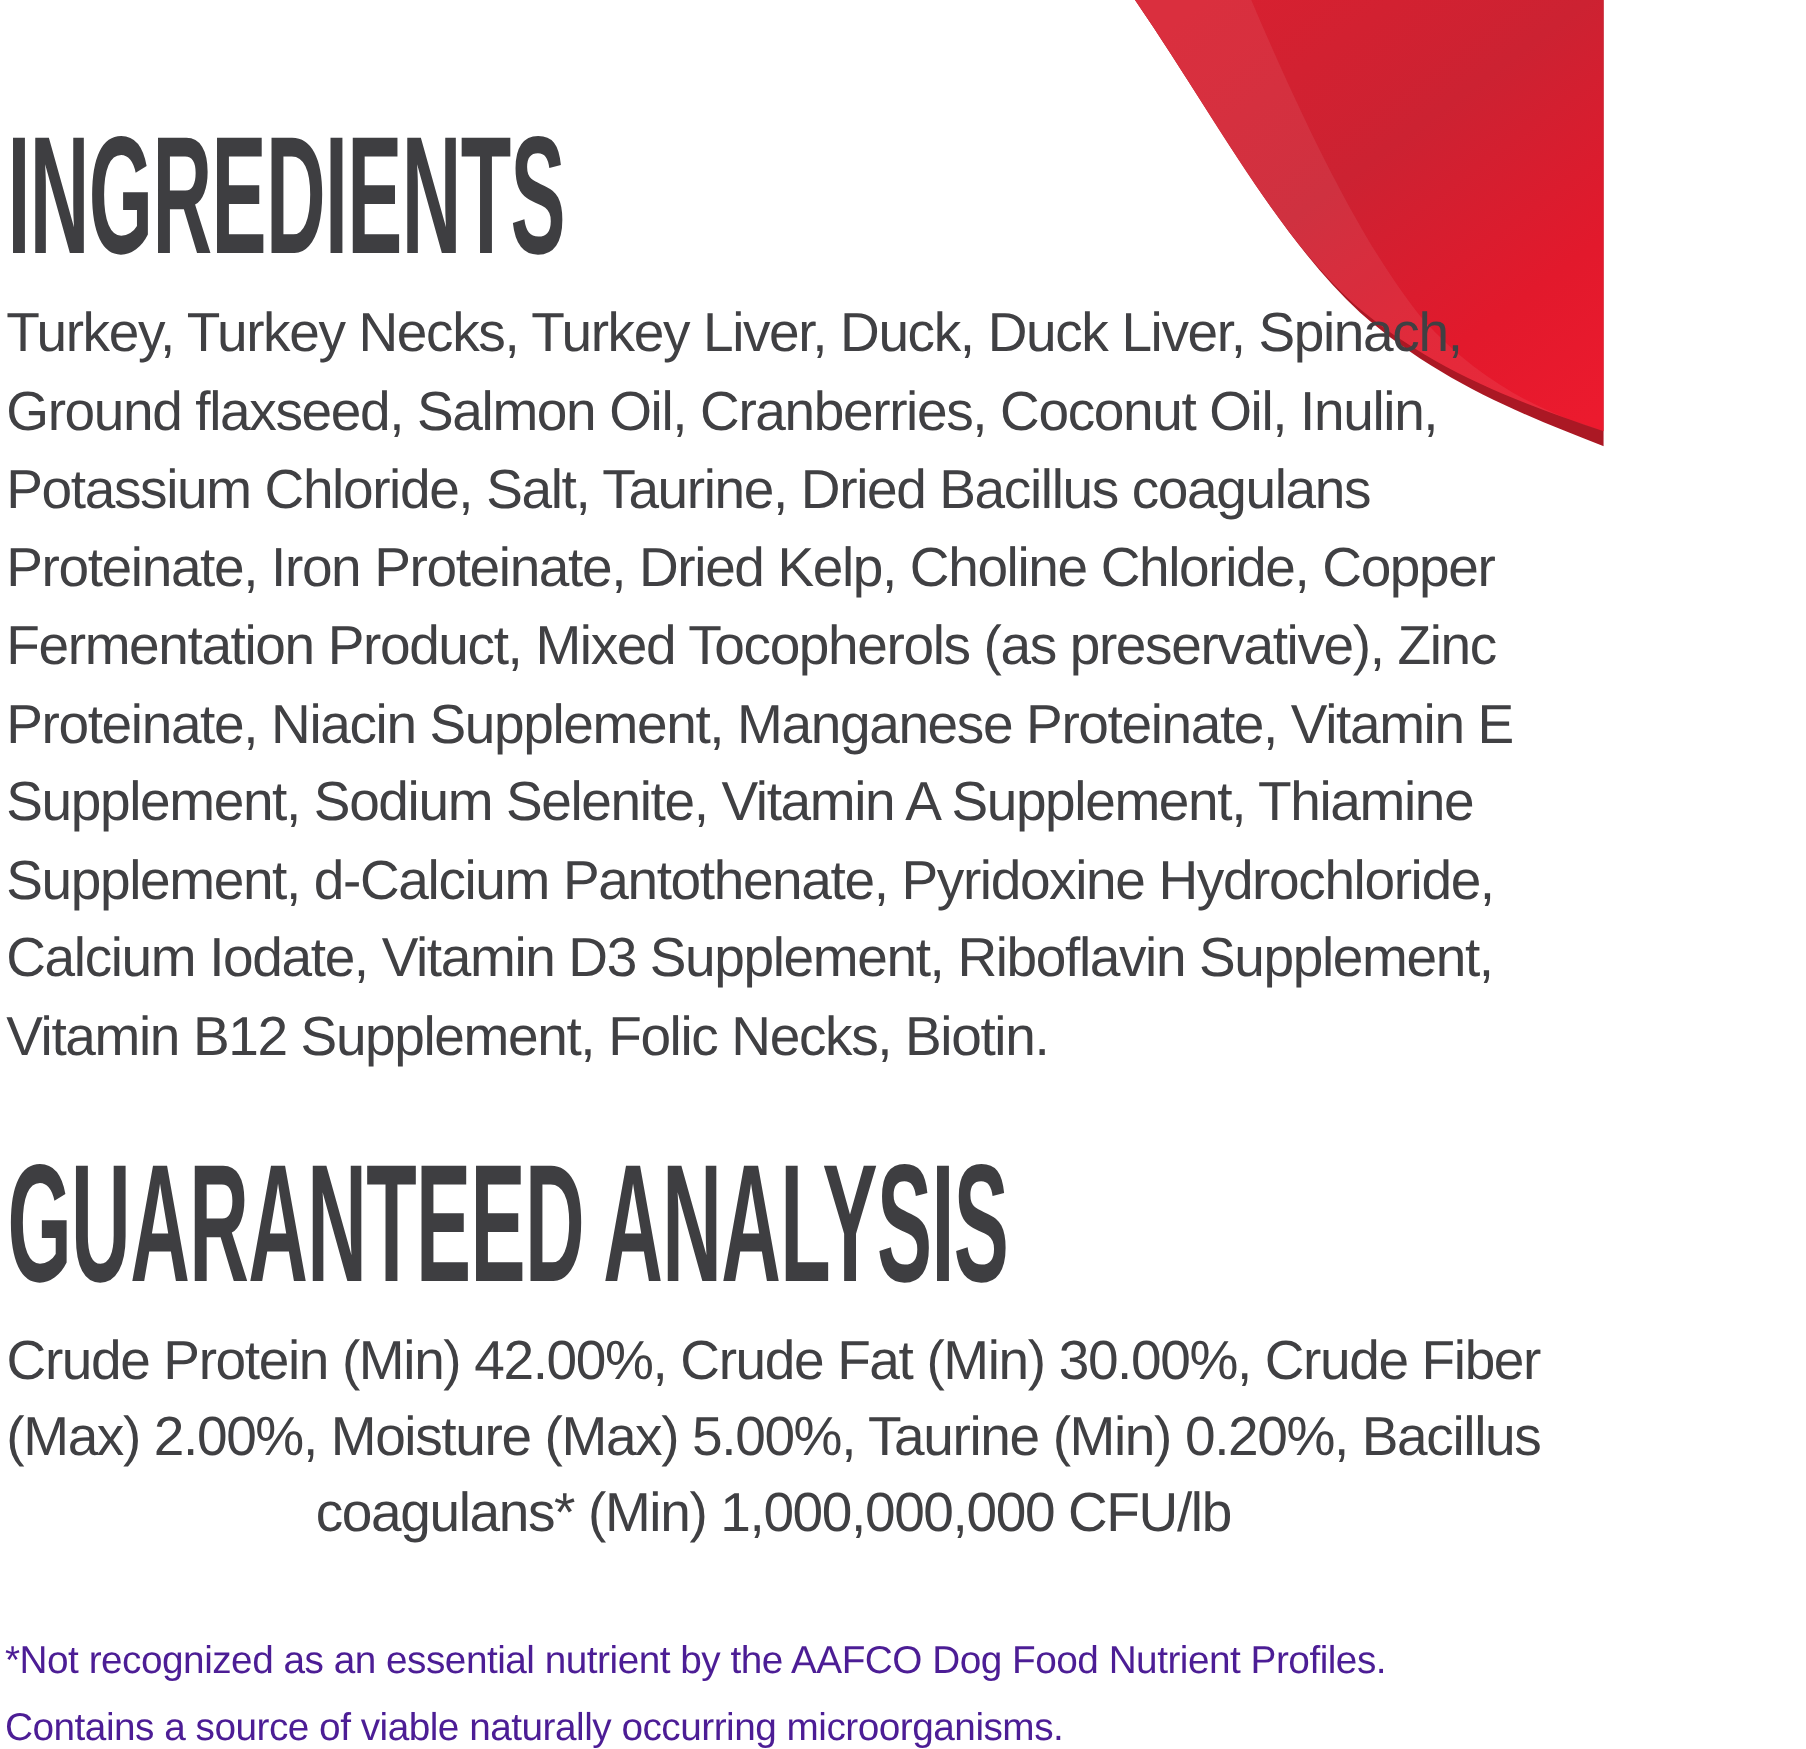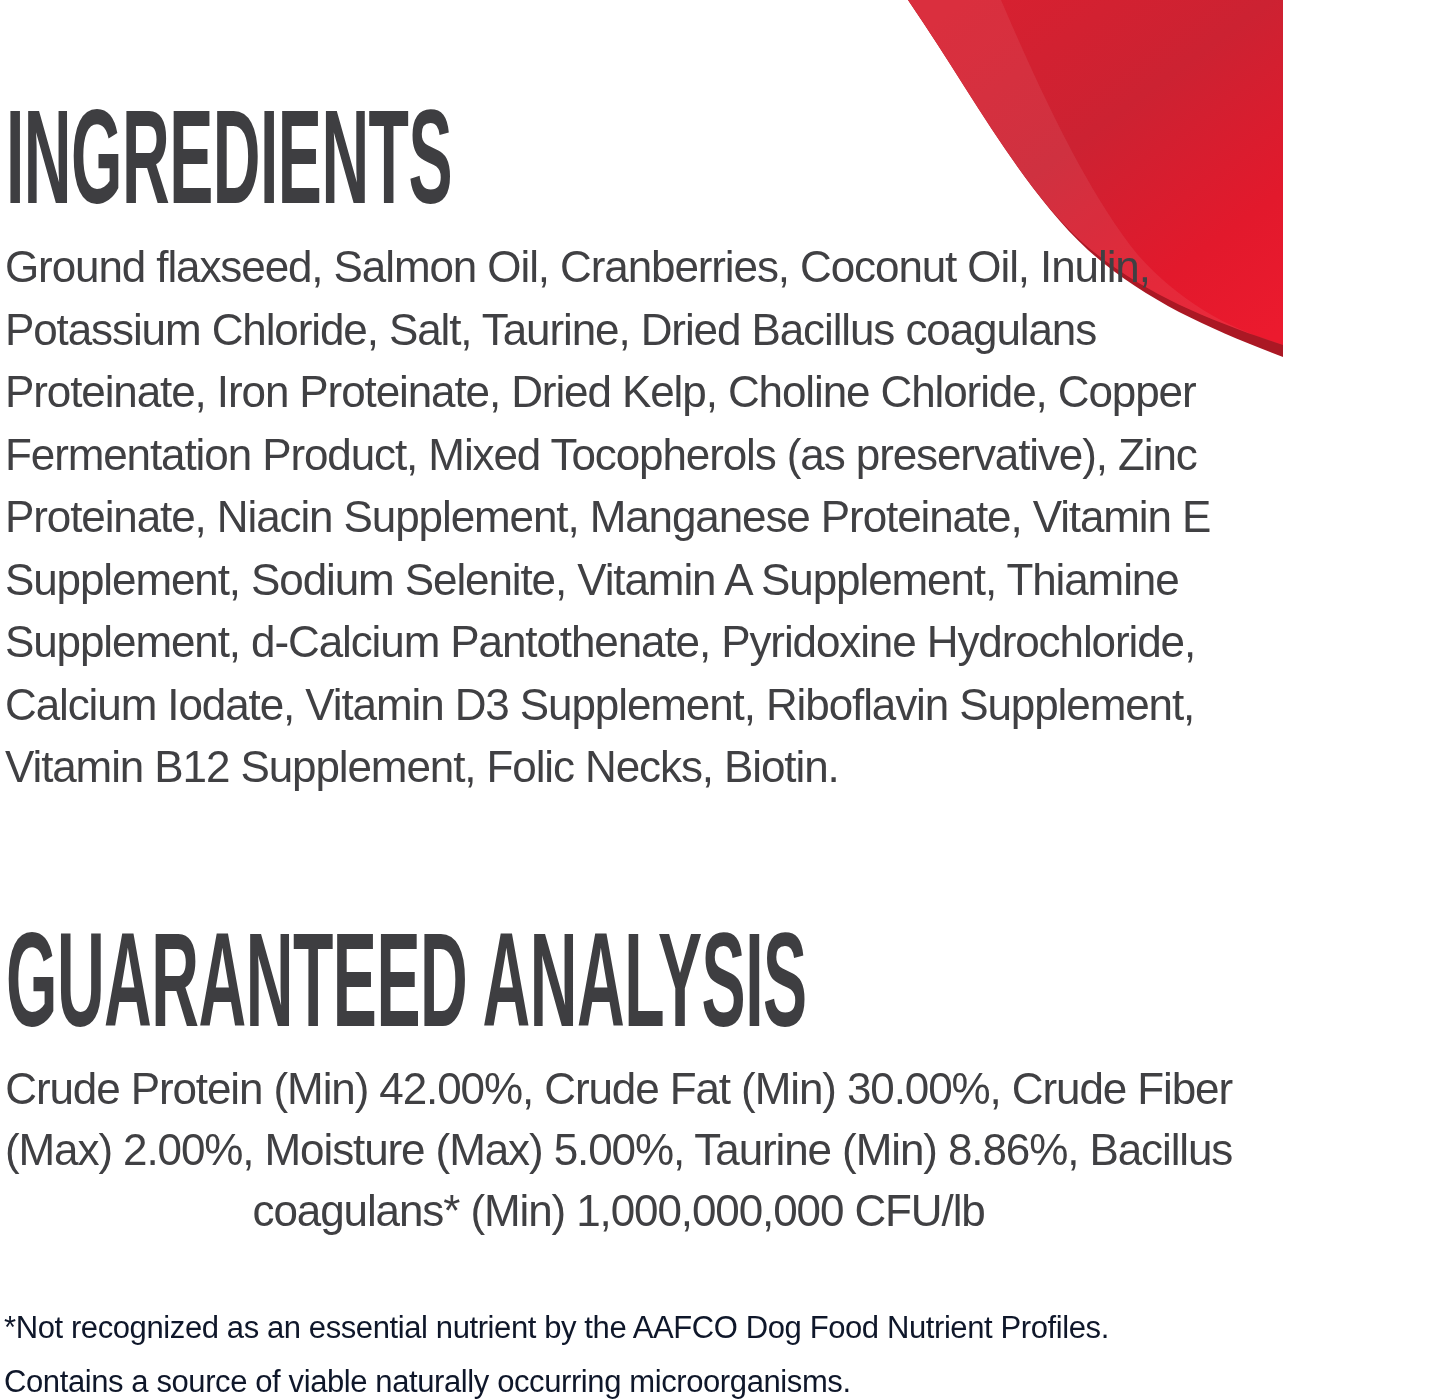--- a/index.html
+++ b/index.html
@@ -45,21 +45,21 @@
     white-space: nowrap;
   }
   #ingredients-lines { top: 236px; }
   #ingredients-lines .text-line { line-height: 62.5px; height: 62.5px; }
   #analysis-lines { top: 1058px; text-align: center; }
   #analysis-lines .text-line { line-height: 61px; height: 61px; }
 
   .footnote {
     position: absolute;
     left: 4px;
-    color: #0f172a;
+    color: #4c1d95;
     font-weight: 300;
     font-size: 31px;
     letter-spacing: -0.4px;
     line-height: 40px;
     white-space: nowrap;
   }
   #footnote-1 { top: 1308px; }
   #footnote-2 { top: 1362px; }
 </style>
 </head>
@@ -80,35 +80,36 @@
     <path d="M 25,0 L 400,0 L 400,357 C 330,330 265,303 205,250 C 140,190 90,95 25,0 Z" fill="#ab1824"></path>
 
     <path d="M 25,0 L 400,0 L 400,345 C 325,320 258,293 200,243 C 136,185 88,92 25,0 Z" fill="url(#redGrad)"></path>
 
     <path d="M 25,0 L 118,0 C 165,110 210,200 255,255 C 300,305 350,330 400,345 C 325,320 258,293 200,243 C 136,185 88,92 25,0 Z" fill="#ffffff" opacity="0.07"></path>
   </svg>
 
   <h1 class="section-heading" id="ingredients-heading">INGREDIENTS</h1>
 
   <div class="body-lines" id="ingredients-lines">
+    <div class="text-line">Turkey, Turkey Necks, Turkey Liver, Duck, Duck Liver, Spinach,</div>
     <div class="text-line">Ground flaxseed, Salmon Oil, Cranberries, Coconut Oil, Inulin,</div>
     <div class="text-line">Potassium Chloride, Salt, Taurine, Dried Bacillus coagulans</div>
     <div class="text-line">Proteinate, Iron Proteinate, Dried Kelp, Choline Chloride, Copper</div>
     <div class="text-line">Fermentation Product, Mixed Tocopherols (as preservative), Zinc</div>
     <div class="text-line">Proteinate, Niacin Supplement, Manganese Proteinate, Vitamin E</div>
     <div class="text-line">Supplement, Sodium Selenite, Vitamin A Supplement, Thiamine</div>
     <div class="text-line">Supplement, d-Calcium Pantothenate, Pyridoxine Hydrochloride,</div>
     <div class="text-line">Calcium Iodate, Vitamin D3 Supplement, Riboflavin Supplement,</div>
     <div class="text-line">Vitamin B12 Supplement, Folic Necks, Biotin.</div>
   </div>
 
   <h1 class="section-heading" id="analysis-heading">GUARANTEED ANALYSIS</h1>
 
   <div class="body-lines" id="analysis-lines">
     <div class="text-line">Crude Protein (Min) 42.00%, Crude Fat (Min) 30.00%, Crude Fiber</div>
-    <div class="text-line">(Max) 2.00%, Moisture (Max) 5.00%, Taurine (Min) 8.86%, Bacillus</div>
+    <div class="text-line">(Max) 2.00%, Moisture (Max) 5.00%, Taurine (Min) 0.20%, Bacillus</div>
     <div class="text-line">coagulans* (Min) 1,000,000,000 CFU/lb</div>
   </div>
 
   <div class="footnote" id="footnote-1">*Not recognized as an essential nutrient by the AAFCO Dog Food Nutrient Profiles.</div>
   <div class="footnote" id="footnote-2">Contains a source of viable naturally occurring microorganisms.</div>
 
 </div>
 
 </body></html>

